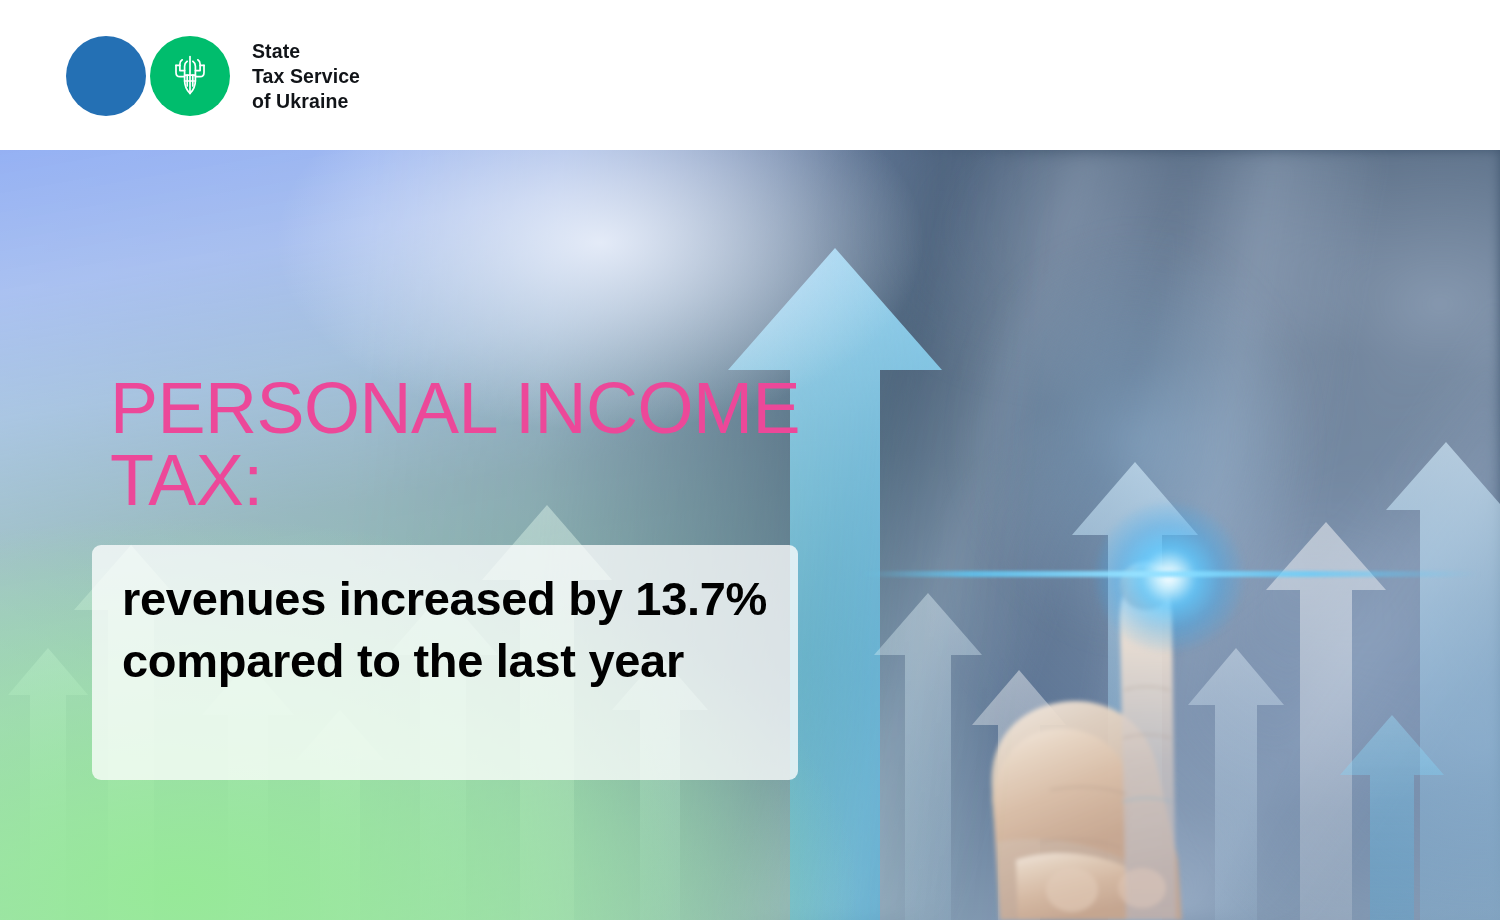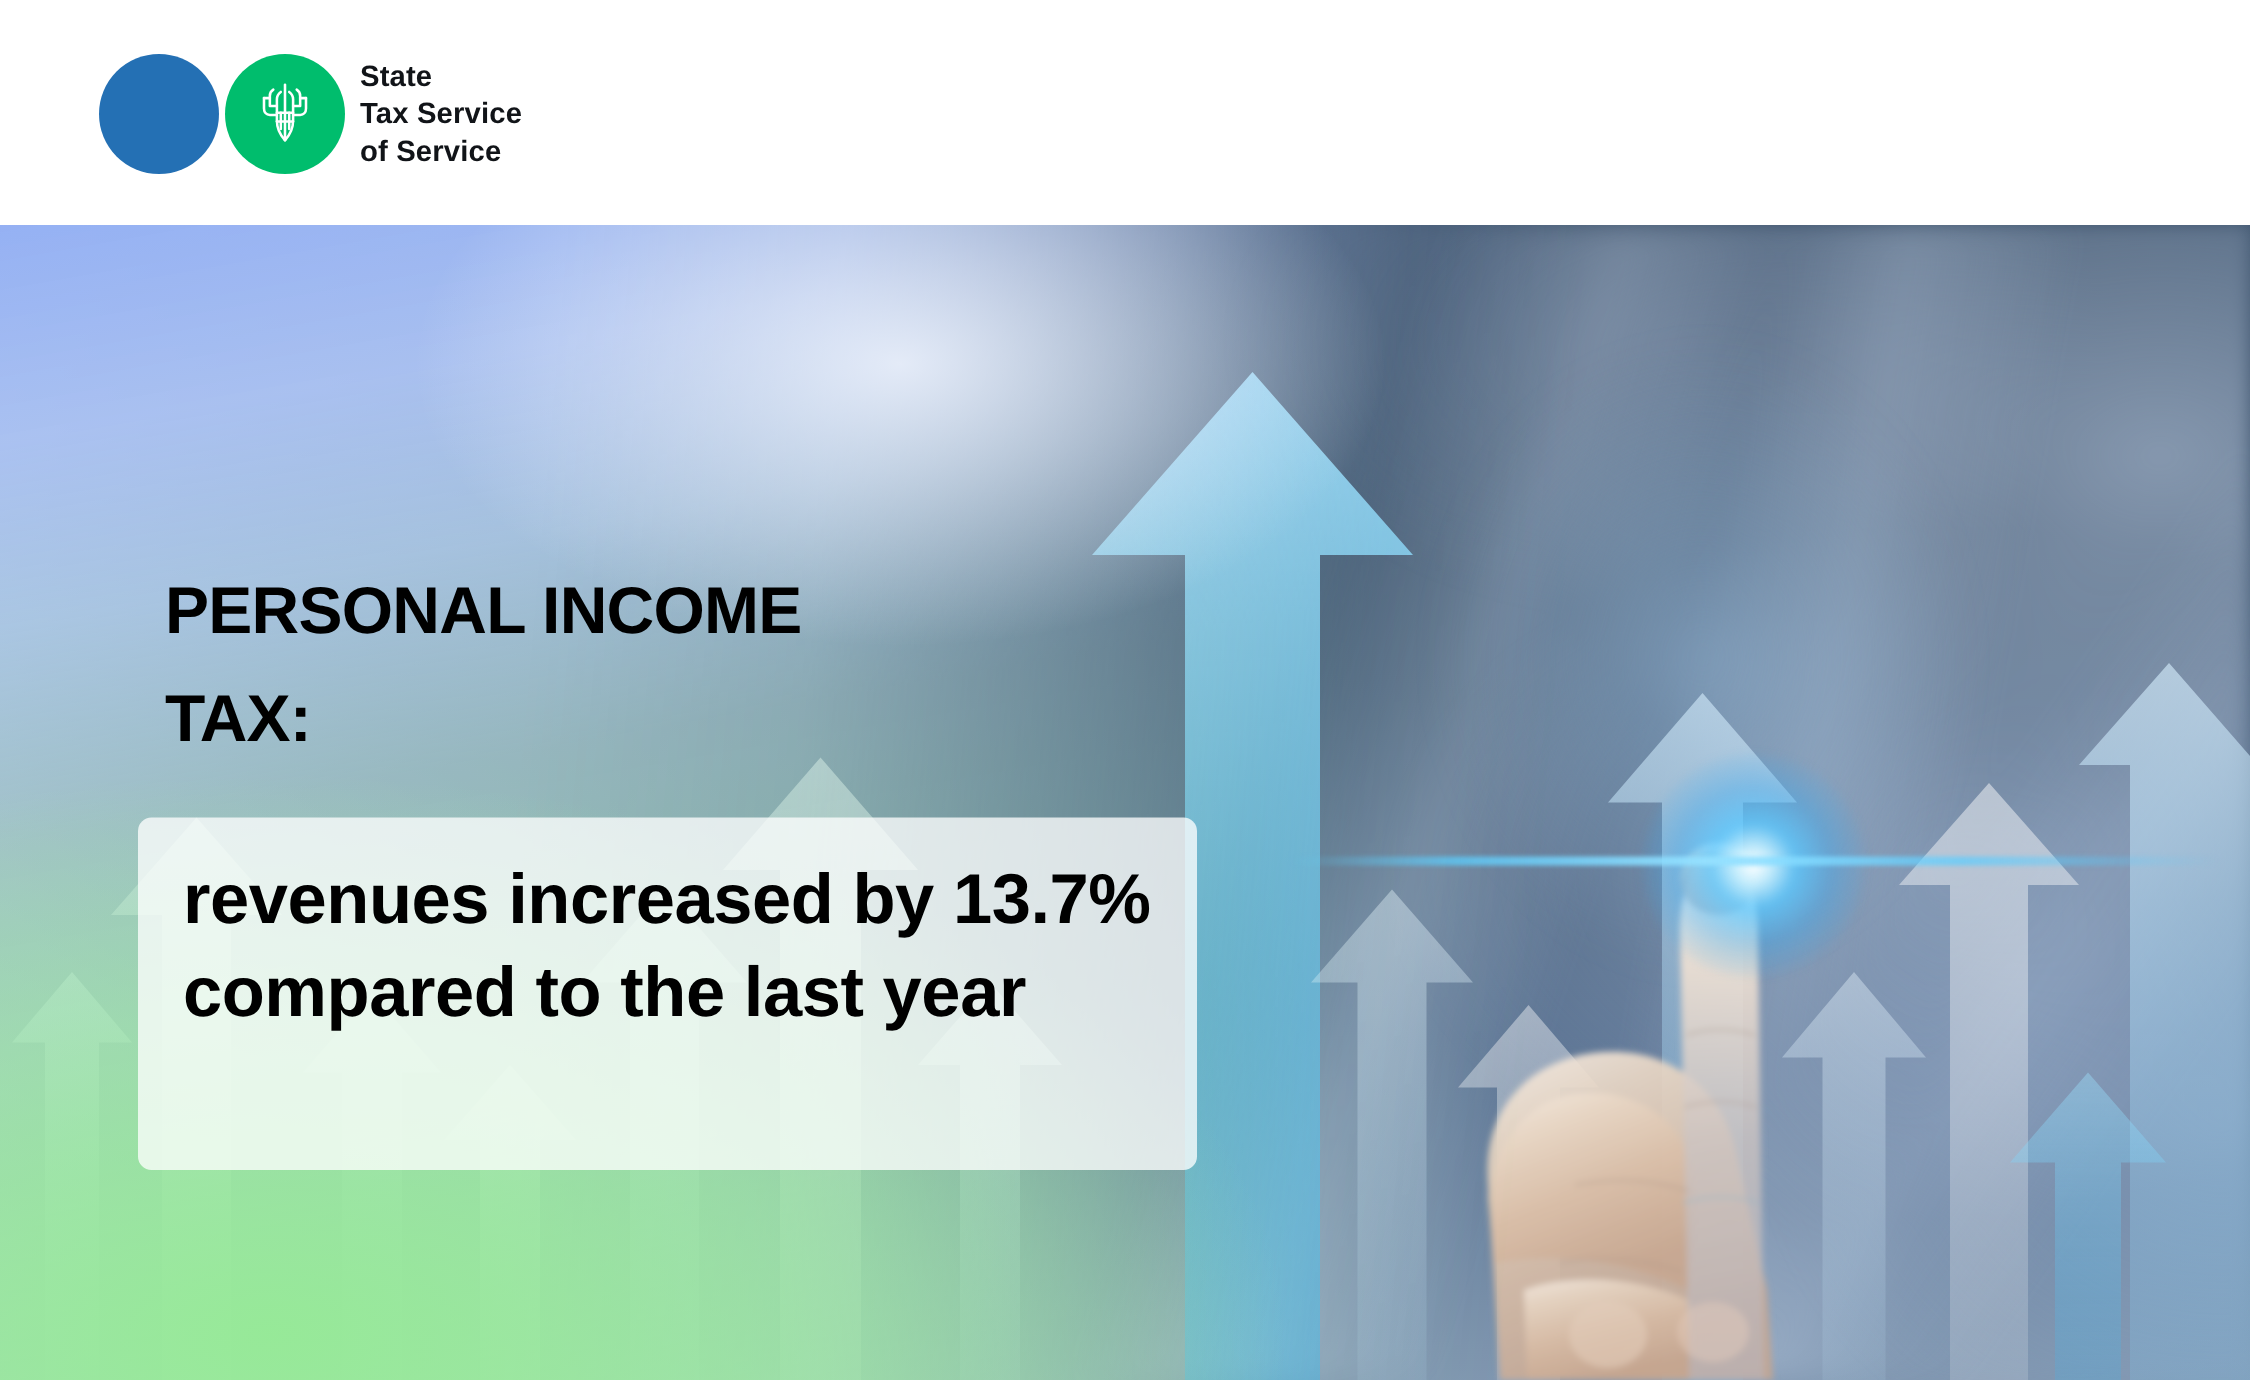--- a/index.html
+++ b/index.html
@@ -62,21 +62,21 @@
     display: flex;
     align-items: center;
     justify-content: center;
   }
   .trident {
     display: block;
     width: 38px;
     height: 46px;
   }
   .logo-text {
-    margin-left: 6px;
+    margin-left: 18px;
     font-family: "Liberation Sans", sans-serif;
     font-weight: bold;
     font-size: 19.5px;
     line-height: 25px;
     color: #111418;
     letter-spacing: 0.1px;
     white-space: nowrap;
   }
 
   
@@ -179,25 +179,25 @@
     background: radial-gradient(30% 34% at 40% 12%, rgba(242,246,255,0.85) 0%, rgba(242,246,255,0.0) 72%);
   }
 
   
   .headline {
     position: absolute;
     left: 110px;
     top: 372px;
     width: 700px;
     font-family: "Liberation Sans", sans-serif;
-    font-weight: bold;
-    font-size: 44px;
+    font-weight: normal;
+    font-size: 72px;
     line-height: 72px;
     letter-spacing: -0.5px;
-    color: #000000;
+    color: #ec4899;
     z-index: 20;
     white-space: pre-line;
   }
   .callout {
     position: absolute;
     left: 92px;
     top: 545px;
     width: 706px;
     height: 235px;
     border-radius: 9px;
@@ -243,21 +243,21 @@
               <path d="M16.2 22.2 L16.2 33.0"></path>
               <path d="M21.8 22.2 L21.8 33.0"></path>
               <path d="M13.6 28.0 L24.4 28.0"></path>
             </g>
           </svg>
         </div>
       </div>
       <div class="logo-text">
         <div>State</div>
         <div>Tax Service</div>
-        <div>of Service</div>
+        <div>of Ukraine</div>
       </div>
     </div>
   </div>
 
   <div class="hero">
 
     <div class="bg-layer bg-base"></div>
     <div class="bg-layer bg-shirt"></div>
     <div class="bg-layer bg-streaks"></div>
 

